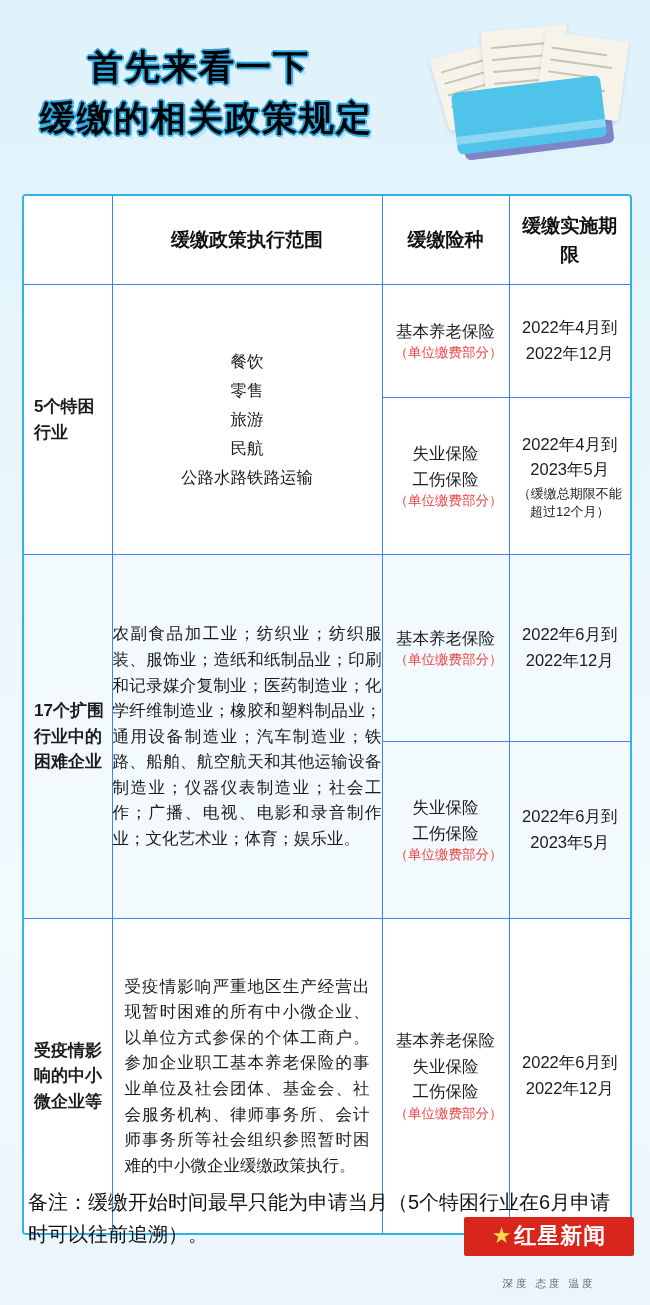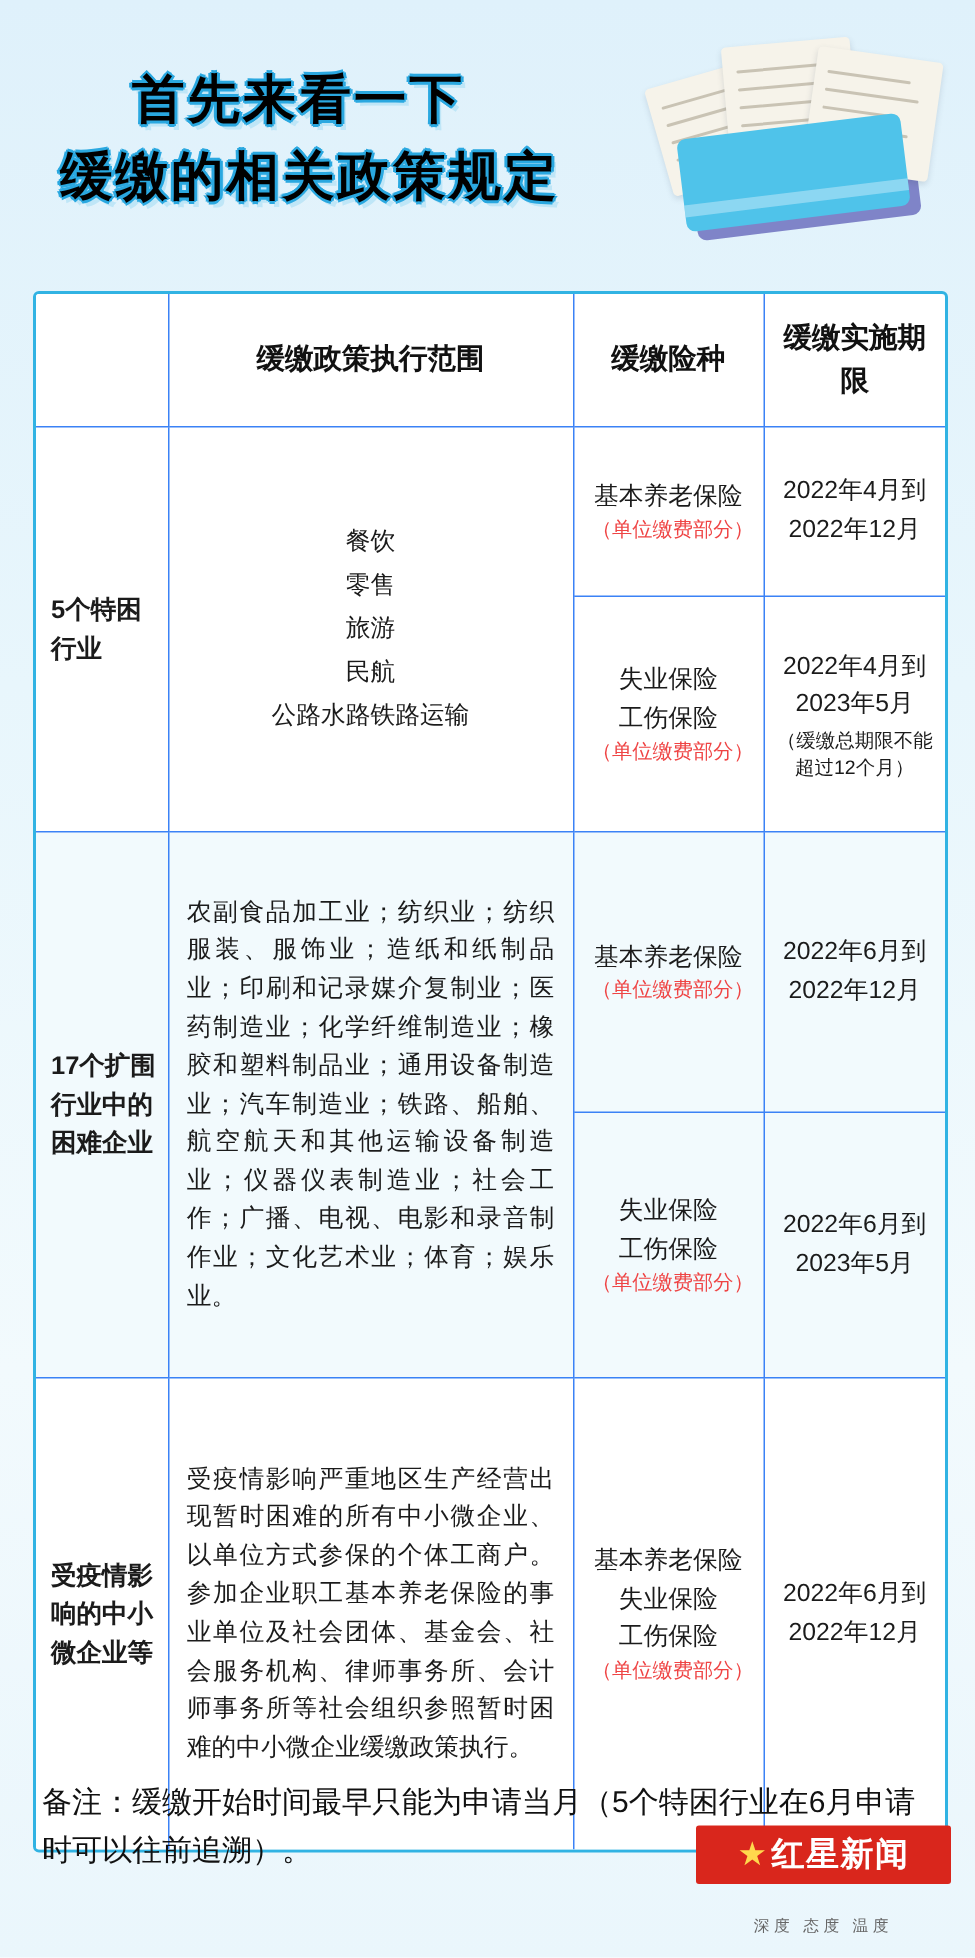--- a/index.html
+++ b/index.html
@@ -284,21 +284,21 @@
         </td>
         <td class="center dashed-top">
           <span style="white-space:pre-line">2022年4月到
 2023年5月</span>
           <span class="note-small">（缓缴总期限不能超过12个月）</span>
         </td>
       </tr>
 
       <tr class="band-b">
         <td class="scope-cell" rowspan="2">17个扩围行业中的困难企业</td>
-        <td class="just" rowspan="2" style="padding:10px 12px">农副食品加工业；纺织业；纺织服装、服饰业；造纸和纸制品业；印刷和记录媒介复制业；医药制造业；化学纤维制造业；橡胶和塑料制品业；通用设备制造业；汽车制造业；铁路、船舶、航空航天和其他运输设备制造业；仪器仪表制造业；社会工作；广播、电视、电影和录音制作业；文化艺术业；体育；娱乐业。</td>
+        <td class="just" rowspan="2" style="padding:10px 0">农副食品加工业；纺织业；纺织服装、服饰业；造纸和纸制品业；印刷和记录媒介复制业；医药制造业；化学纤维制造业；橡胶和塑料制品业；通用设备制造业；汽车制造业；铁路、船舶、航空航天和其他运输设备制造业；仪器仪表制造业；社会工作；广播、电视、电影和录音制作业；文化艺术业；体育；娱乐业。</td>
         <td class="center" style="height:170px">
           <span>基本养老保险</span>
           <span class="sub">（单位缴费部分）</span>
         </td>
         <td class="center">
           <span style="white-space:pre-line">2022年6月到
 2022年12月</span>
         </td>
       </tr>
       <tr class="band-b">

